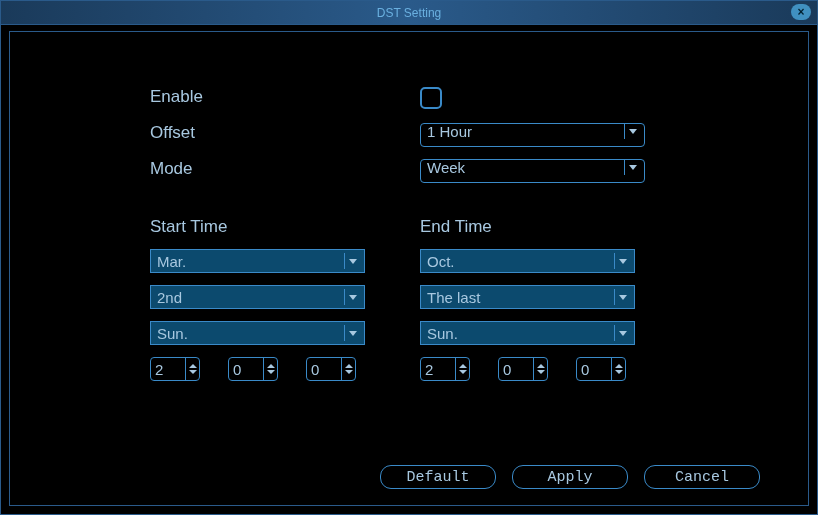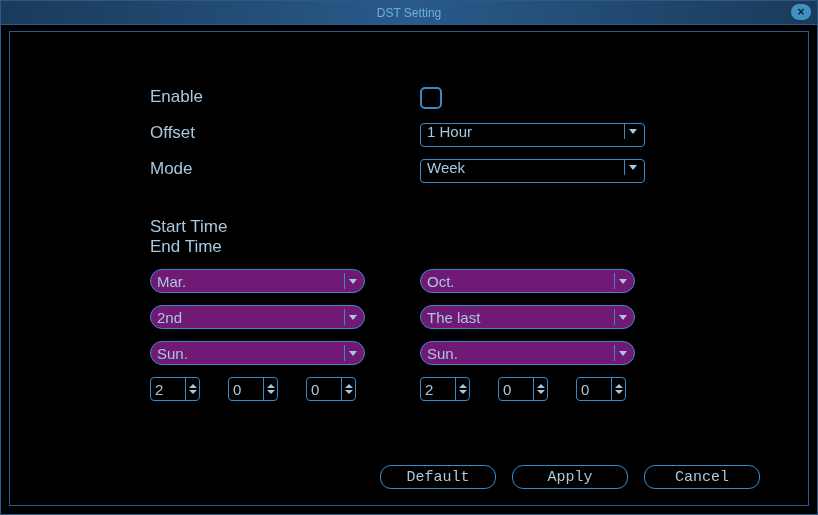--- a/index.html
+++ b/index.html
@@ -110,40 +110,39 @@
       width: 0;
       height: 0;
       border-left: 4px solid transparent;
       border-right: 4px solid transparent;
       border-top: 5px solid #a8c8e0;
     }
     .section-headers {
       display: flex;
       margin-top: 22px;
       margin-bottom: 12px;
-      flex-direction: column;
     }
     .section-header {
       width: 270px;
       color: #a8c8e0;
       font-size: 17px;
     }
     .dual-row {
       display: flex;
       margin-bottom: 12px;
     }
     .dual-col {
       width: 270px;
     }
     .select-narrow {
       width: 215px;
       height: 24px;
       border: 1px solid #3a8ac8;
-      border-radius: 12px;
-      background: #701a75;
+      border-radius: 0;
+      background: #0c4a6e;
       display: flex;
       align-items: center;
       justify-content: space-between;
       padding: 0 4px 0 6px;
       cursor: pointer;
     }
     .spinner-group {
       display: flex;
       gap: 28px;
     }

